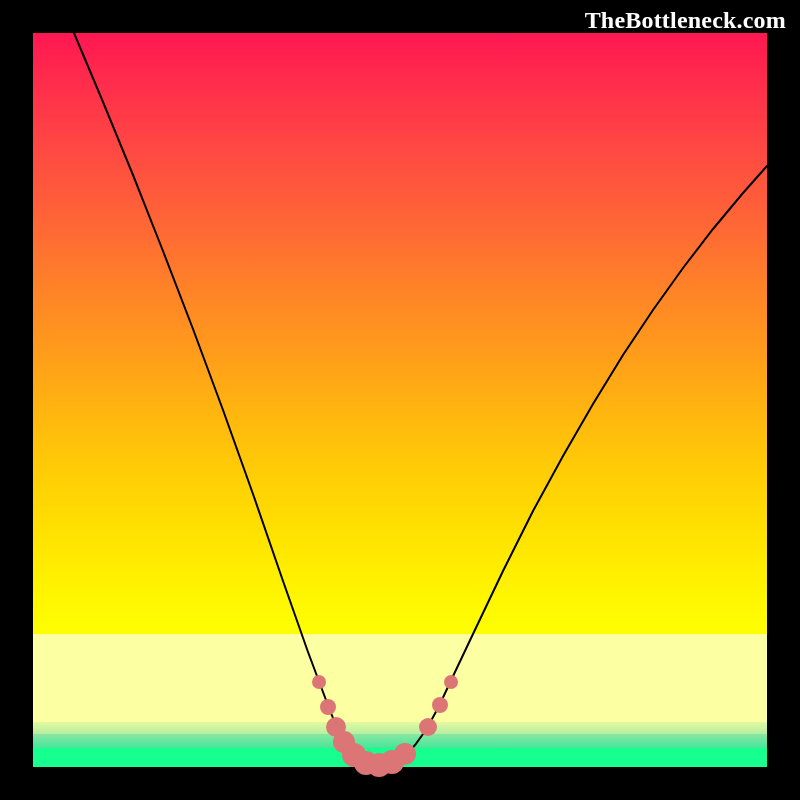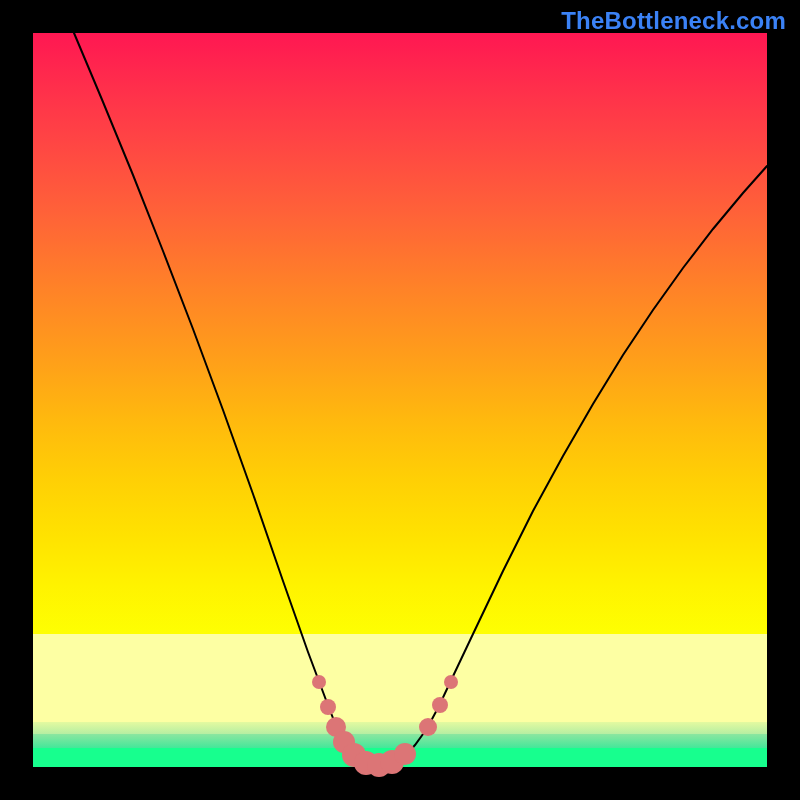--- a/index.html
+++ b/index.html
@@ -67,25 +67,25 @@
   
   .band-green {
     position: absolute;
     left: 0; top: 715px; width: 734px; height: 19px;
     background: #17ff8e;
   }
   .watermark {
     position: absolute;
     top: 7px;
     right: 14px;
-    color: #3b82f6;
+    color: #ffffff;
     font-size: 24px;
     font-weight: 600;
     letter-spacing: 0.2px;
-    font-family: Liberation Sans, sans-serif;
+    font-family: Liberation Serif, serif;
   }
   svg.curve {
     position: absolute;
     top: 33px;
     left: 33px;
     width: 734px;
     height: 734px;
     overflow: visible;
   }
   .curve-path {

